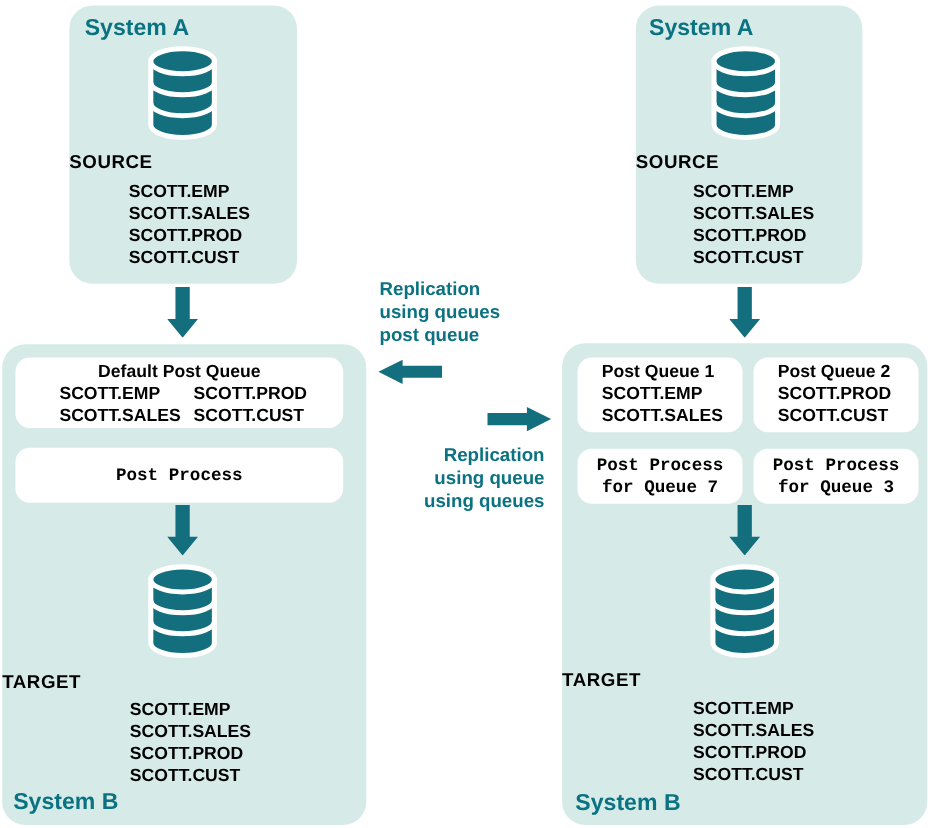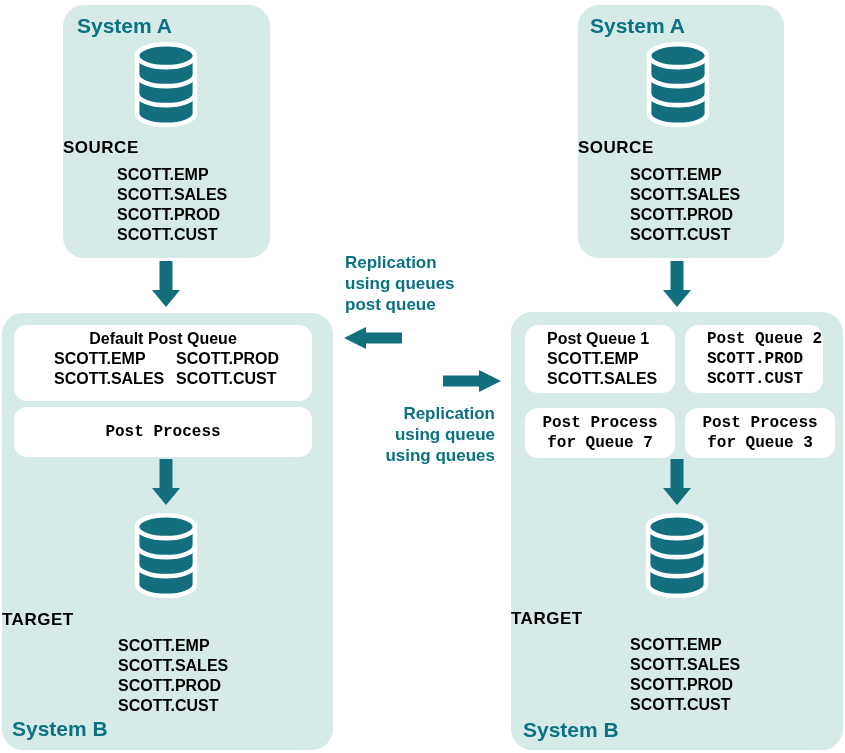--- a/index.html
+++ b/index.html
@@ -122,21 +122,21 @@
 </div>
 
 <div class="annotation ann-right" style="right:350px;top:403px;">
   <div>Replication</div>
   <div>using queue</div>
   <div>using queues</div>
 </div>
 
 <section class="panel" style="left:2px;top:313px;width:331px;height:437px;">
 
-  <div class="whitebox" style="left:12px;top:12px;width:298px;height:76px;">
+  <div class="whitebox" style="left:12px;top:12px;width:298px;height:64px;">
     <div class="wb-title">Default Post Queue</div>
     <div class="q-grid">
       <div>SCOTT.EMP</div>
       <div>SCOTT.PROD</div>
       <div>SCOTT.SALES</div>
       <div>SCOTT.CUST</div>
     </div>
   </div>
 
   <div class="whitebox" style="left:12px;top:94px;width:298px;height:50px;">
@@ -173,21 +173,21 @@
 </section>
 
 <section class="panel" style="left:511px;top:312px;width:332px;height:438px;">
 
   <div class="whitebox q-left" style="left:14px;top:13px;width:150px;height:68px;">
     <div>Post Queue 1</div>
     <div>SCOTT.EMP</div>
     <div>SCOTT.SALES</div>
   </div>
 
-  <div class="whitebox q-left" style="left:174px;top:13px;width:138px;height:68px;font-family:Liberation Mono, monospace;">
+  <div class="whitebox q-left" style="left:174px;top:13px;width:150px;height:68px;">
     <div>Post Queue 2</div>
     <div>SCOTT.PROD</div>
     <div>SCOTT.CUST</div>
   </div>
 
   <div class="whitebox" style="left:14px;top:96px;width:150px;height:50px;">
     <div class="wb-center">
       <div>Post Process</div>
       <div>for Queue 7</div>
     </div>

